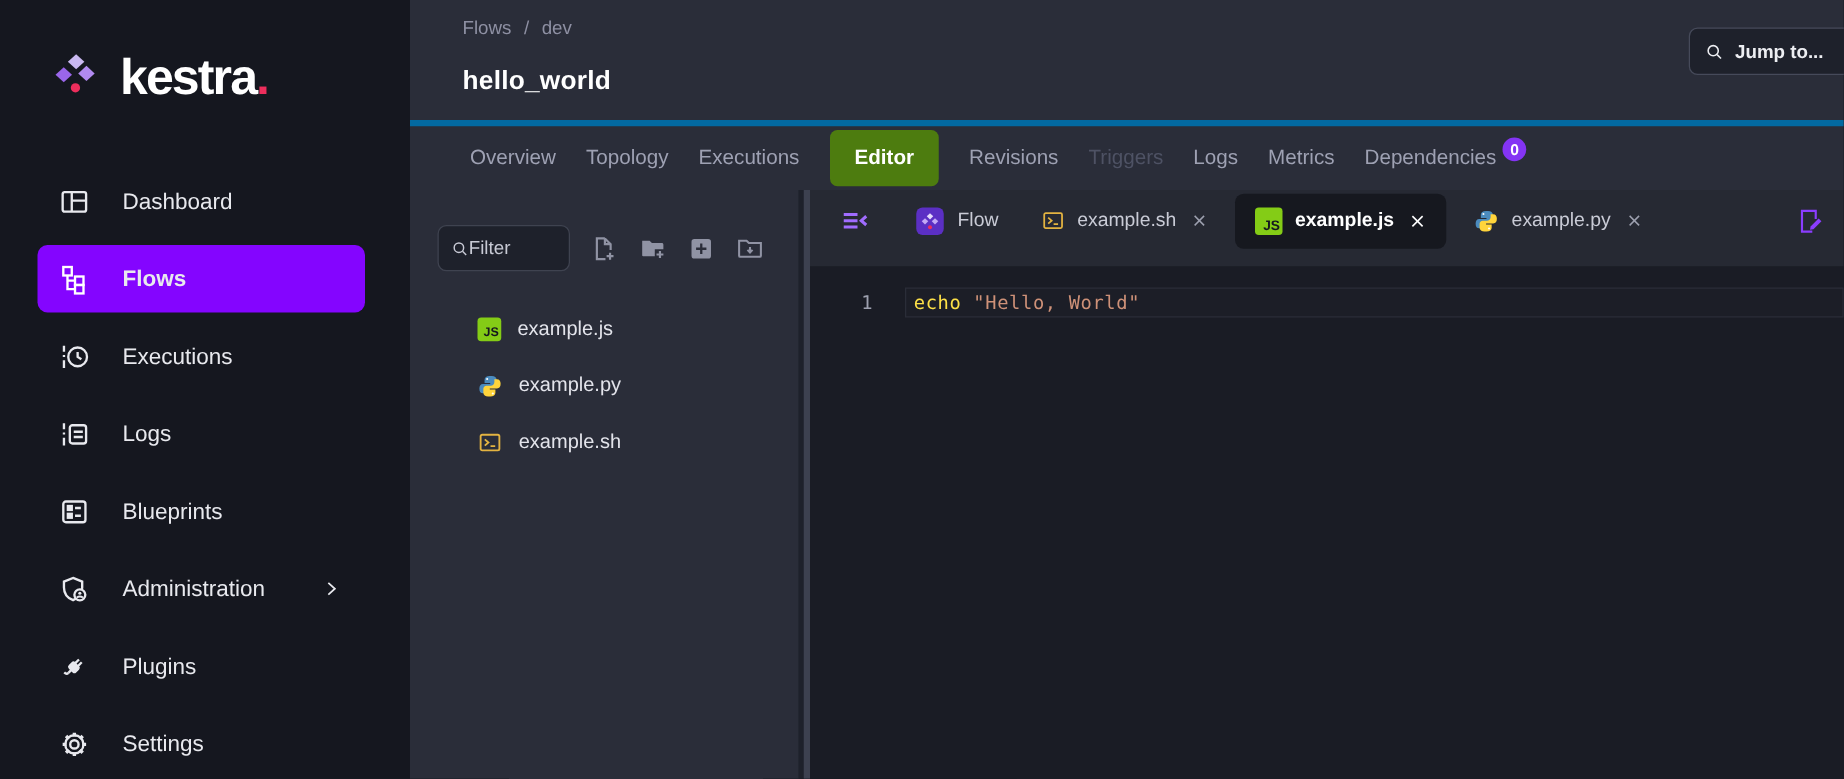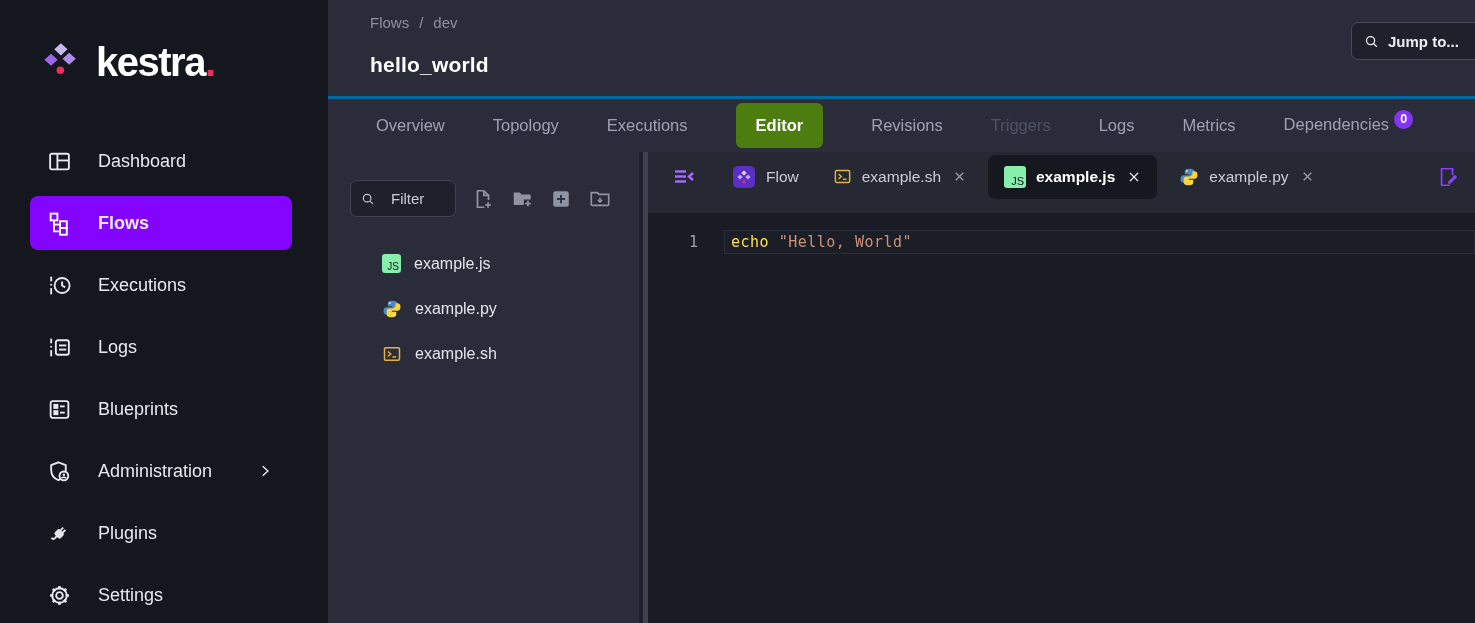--- a/index.html
+++ b/index.html
@@ -19,37 +19,37 @@
   .nav-chevron { position:absolute; right:56px; top:50%; transform:translateY(-50%); }
 
   
   .main { flex:1; display:flex; flex-direction:column; min-width:0; }
   .header { height:96px; background:#2A2D39; padding:14px 0 0 42px; position:relative; }
   .breadcrumb { font-size:15px; color:#8E90A3; display:flex; gap:10px; align-items:center; }
   .breadcrumb .crumb { cursor:pointer; }
   .page-title { margin-top:22px; font-size:21px; font-weight:700; color:#FFFFFF; letter-spacing:.2px; }
   .jump-to { position:absolute; top:22px; right:-8px; height:38px; width:132px; background:#1E212B; border:1px solid #464A5A; border-radius:7px; display:flex; align-items:center; gap:9px; padding:0 12px; color:#EDEEF2; font-size:15px; font-weight:700; cursor:pointer; }
 
-  .tab-row { height:56px; background:#2A2D39; border-top:3px solid #0369a1; display:flex; align-items:center; padding-left:48px; gap:48px; font-size:16.5px; color:#9EA1B3; }
+  .tab-row { height:56px; background:#2A2D39; border-top:5px solid #0369a1; display:flex; align-items:center; padding-left:48px; gap:24px; font-size:16.5px; color:#9EA1B3; }
   .tab { cursor:pointer; white-space:nowrap; }
   .tab.active { background:#4d7c0f; color:#fff; font-weight:700; padding:13px 20px; border-radius:6px; }
   .tab.disabled { color:#4E5264; cursor:default; }
   .tab .badge { display:inline-flex; align-items:center; justify-content:center; width:19px; height:19px; border-radius:50%; background:#8434F4; color:#fff; font-size:12.5px; font-weight:700; margin-left:5px; transform:translateY(-7px); }
 
   
   .workspace { flex:1; display:flex; min-height:0; }
   .file-panel { width:311px; min-width:311px; background:#2A2D39; }
   .fp-toolbar { margin:28px 0 0 22px; display:flex; align-items:center; gap:15px; }
-  .filter-box { width:106px; height:37px; background:#1E212B; border:1px solid #3F4350; border-radius:7px; display:flex; align-items:center; gap:16px; padding:0 10px; }
+  .filter-box { width:106px; height:37px; background:#1E212B; border:1px solid #3F4350; border-radius:7px; display:flex; align-items:center; gap:0; padding:0 10px; }
   .filter-box input { background:transparent; border:none; outline:none; width:62px; color:#C8CAD5; font-size:15px; font-family:"Liberation Sans", sans-serif; }
   .filter-box input::placeholder { color:#C8CAD5; opacity:1; }
   .fp-icon-btn { width:24px; height:24px; display:flex; align-items:center; justify-content:center; cursor:pointer; }
   .file-list { margin-top:24px; }
   .file-row { height:45px; display:flex; align-items:center; gap:13px; padding-left:54px; color:#E3E4EB; font-size:16px; font-weight:500; cursor:pointer; }
-  .js-badge { width:19px; height:19px; background:#86efac; border-radius:3px; color:#15171F; font-size:10px; font-weight:400; display:flex; align-items:flex-end; justify-content:flex-end; padding:0 2px 1px 0; }
+  .js-badge { width:19px; height:19px; background:#84cc16; border-radius:3px; color:#15171F; font-size:10px; font-weight:700; display:flex; align-items:flex-end; justify-content:flex-end; padding:0 2px 1px 0; }
   .js-badge.big { width:22px; height:22px; font-size:11px; }
 
   .v-divider { width:9px; background:#1E212B; display:flex; }
   .v-divider .thumb { width:5px; margin-left:4px; background:#3D4150; height:100%; cursor:col-resize; }
 
   .editor-pane { flex:1; display:flex; flex-direction:column; background:#1A1C25; min-width:0; }
   .editor-tabbar { height:61px; background:#262933; display:flex; align-items:center; padding:0 16px 12px 24px; gap:10px; }
   .ed-tab { display:flex; align-items:center; gap:10px; padding:0 12px; height:44px; color:#C9CBD6; font-size:15.5px; cursor:pointer; white-space:nowrap; }
   .ed-tab.active { background:#16181F; border-radius:7px; color:#fff; font-weight:700; padding:0 16px; }
   .ed-close { margin-left:2px; display:flex; cursor:pointer; }

